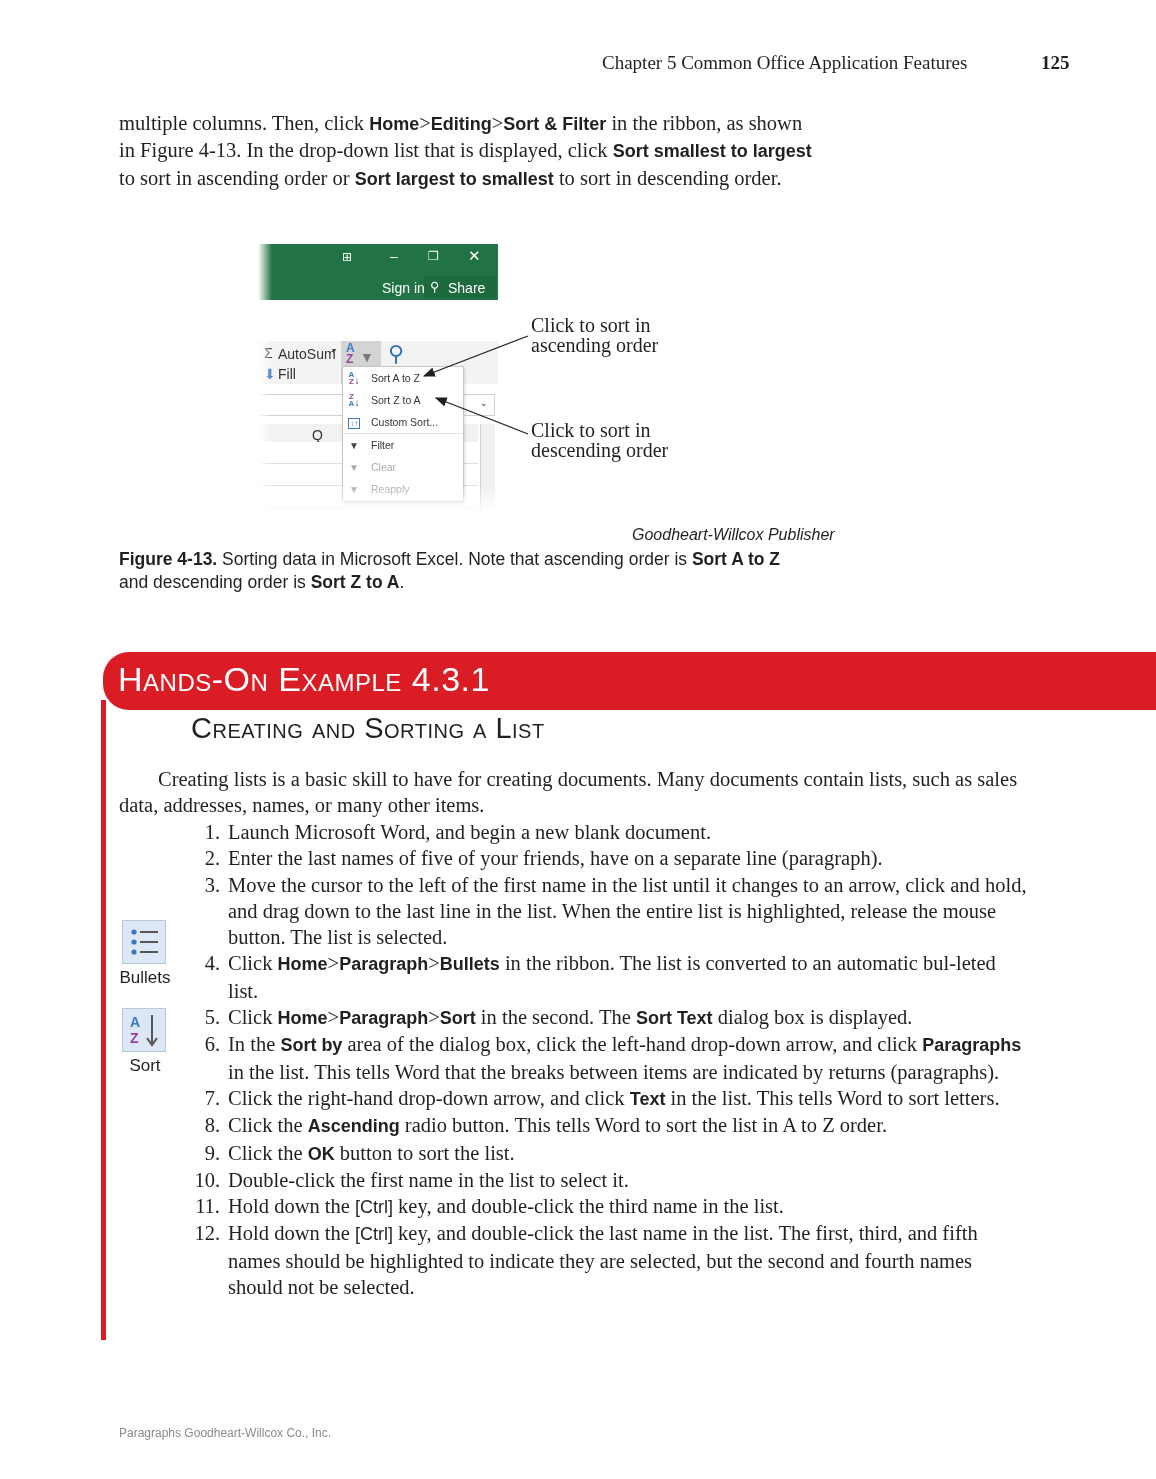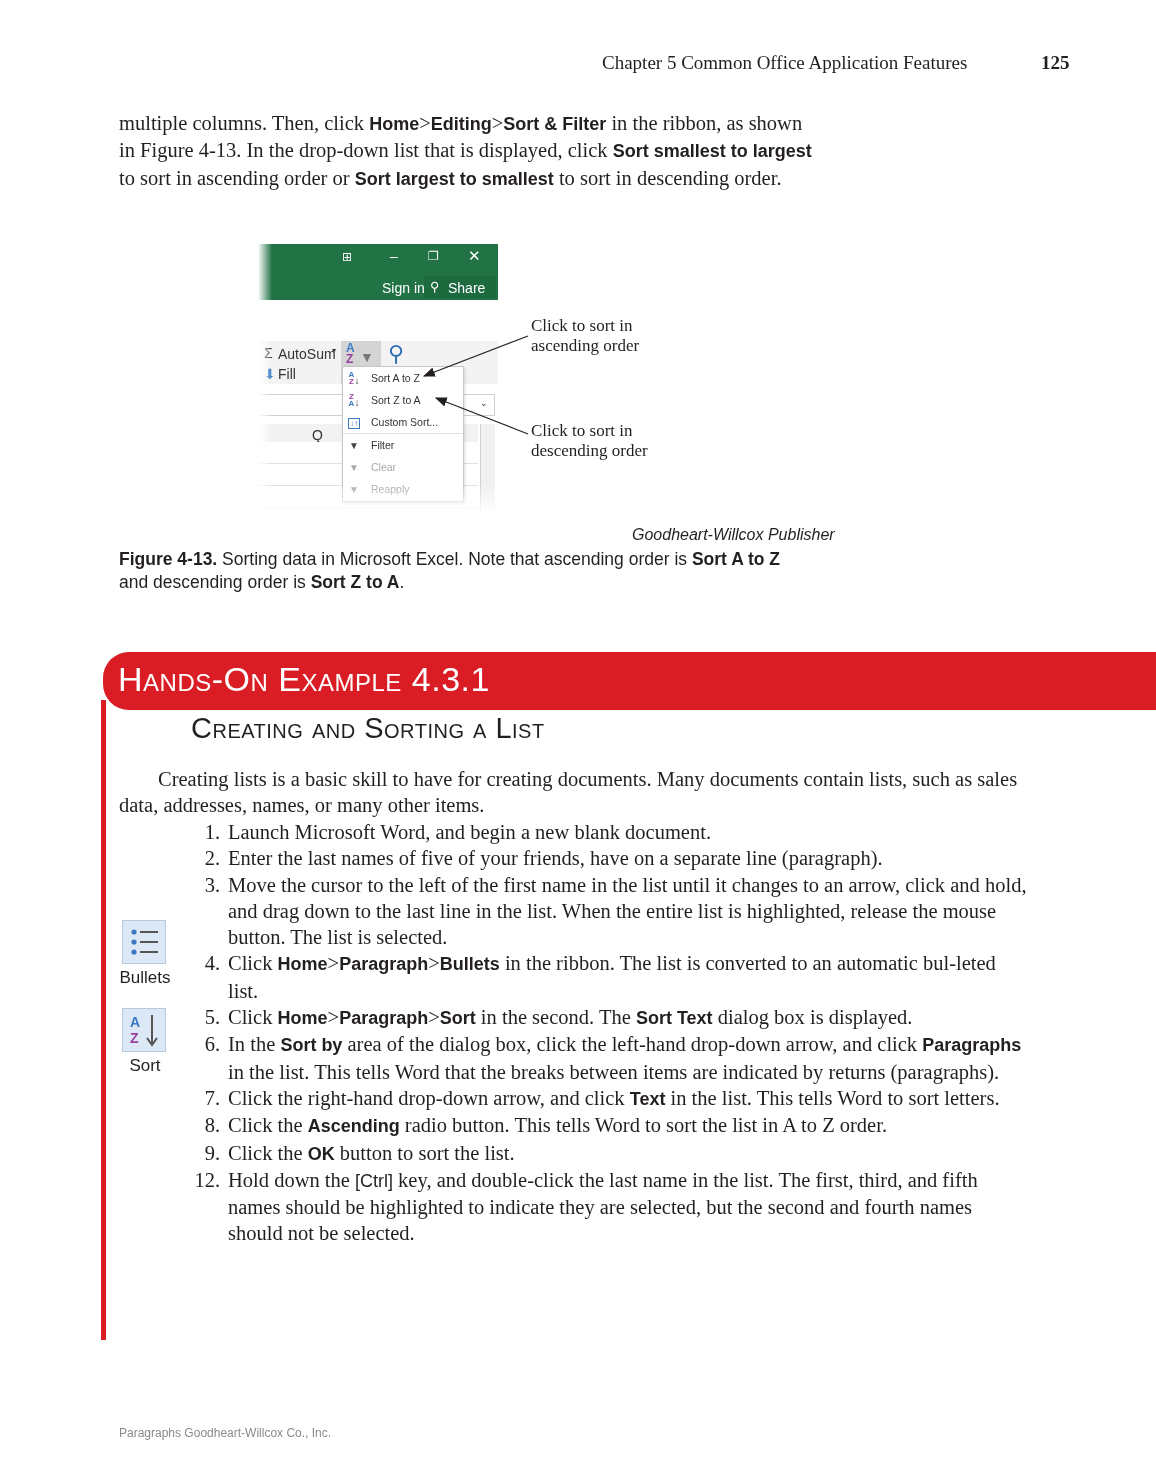--- a/index.html
+++ b/index.html
@@ -4,21 +4,21 @@
 <style>
   html, body { margin:0; padding:0; background:#ffffff; }
   body { width:1156px; height:1479px; position:relative; overflow:hidden; font-family:"Liberation Serif","DejaVu Serif",serif; color:#231f20; }
   .abs { position:absolute; }
   .sans { font-family:"Liberation Sans","DejaVu Sans",sans-serif; }
   b.sans, .bs { font-family:"Liberation Sans","DejaVu Sans",sans-serif; font-weight:bold; font-size:18px; }
   .running-head { top:52px; left:602px; font-size:19px; color:#231f20; }
   .page-num { top:52px; left:1041px; font-size:19px; font-weight:bold; }
   .intro { top:110px; left:119px; width:700px; font-size:20.5px; line-height:26.3px; }
   .fig { top:244px; left:258px; width:240px; height:270px; overflow:hidden; }
-  .callout { font-size:17px; line-height:19.5px; color:#231f20; }
+  .callout { font-size:20px; line-height:19.5px; color:#231f20; }
   .credit { top:526px; left:632px; font-size:16px; font-style:italic; color:#231f20; }
   .caption { top:548px; left:119px; width:690px; font-size:17.5px; line-height:23px; }
   .banner { top:652px; left:103px; width:1053px; height:58px; background:#da1c24; border-radius:26px 0 0 26px; }
   .banner-title { top:660px; left:118px; color:#fff; font-family:"Liberation Sans","DejaVu Sans",sans-serif; font-size:34px; letter-spacing:0.5px; font-variant:small-caps; }
   .left-rule { top:700px; left:101px; width:5px; height:640px; background:#da1c24; }
   .subtitle { top:712px; left:191px; font-family:"Liberation Sans","DejaVu Sans",sans-serif; font-size:29px; font-variant:small-caps; color:#231f20; letter-spacing:0.5px; }
   .body-para { top:766px; left:119px; width:900px; font-size:20.5px; line-height:26.3px; }
   .steps { top:819px; left:180px; width:850px; font-size:20.5px; line-height:26.3px; }
   .step { display:flex; }
   .step .n { width:40px; text-align:right; padding-right:0; flex:none; }
@@ -206,18 +206,26 @@
     </div>
     <div class="step">
       <span class="n">8.</span>
       <span class="t"><span>Click the </span><b class="bs">Ascending</b><span> radio button. This tells Word to sort the list in A to Z order.</span></span>
     </div>
     <div class="step">
       <span class="n">9.</span>
       <span class="t"><span>Click the </span><b class="bs">OK</b><span> button to sort the list.</span></span>
     </div>
     <div class="step">
+      <span class="n">10.</span>
+      <span class="t"><span>Double-click the first name in the list to select it.</span></span>
+    </div>
+    <div class="step">
+      <span class="n">11.</span>
+      <span class="t"><span>Hold down the </span><span class="sans" style="font-size: 18px;">[Ctrl]</span><span> key, and double-click the third name in the list.</span></span>
+    </div>
+    <div class="step">
       <span class="n">12.</span>
       <span class="t"><span>Hold down the </span><span class="sans" style="font-size: 18px;">[Ctrl]</span><span> key, and double-click the last name in the list. The first, third, and fifth names should be highlighted to indicate they are selected, but the second and fourth names should not be selected.</span></span>
     </div>
   </div>
 
 <div class="abs footer sans">Paragraphs Goodheart-Willcox Co., Inc.</div>
 
 </body></html>

